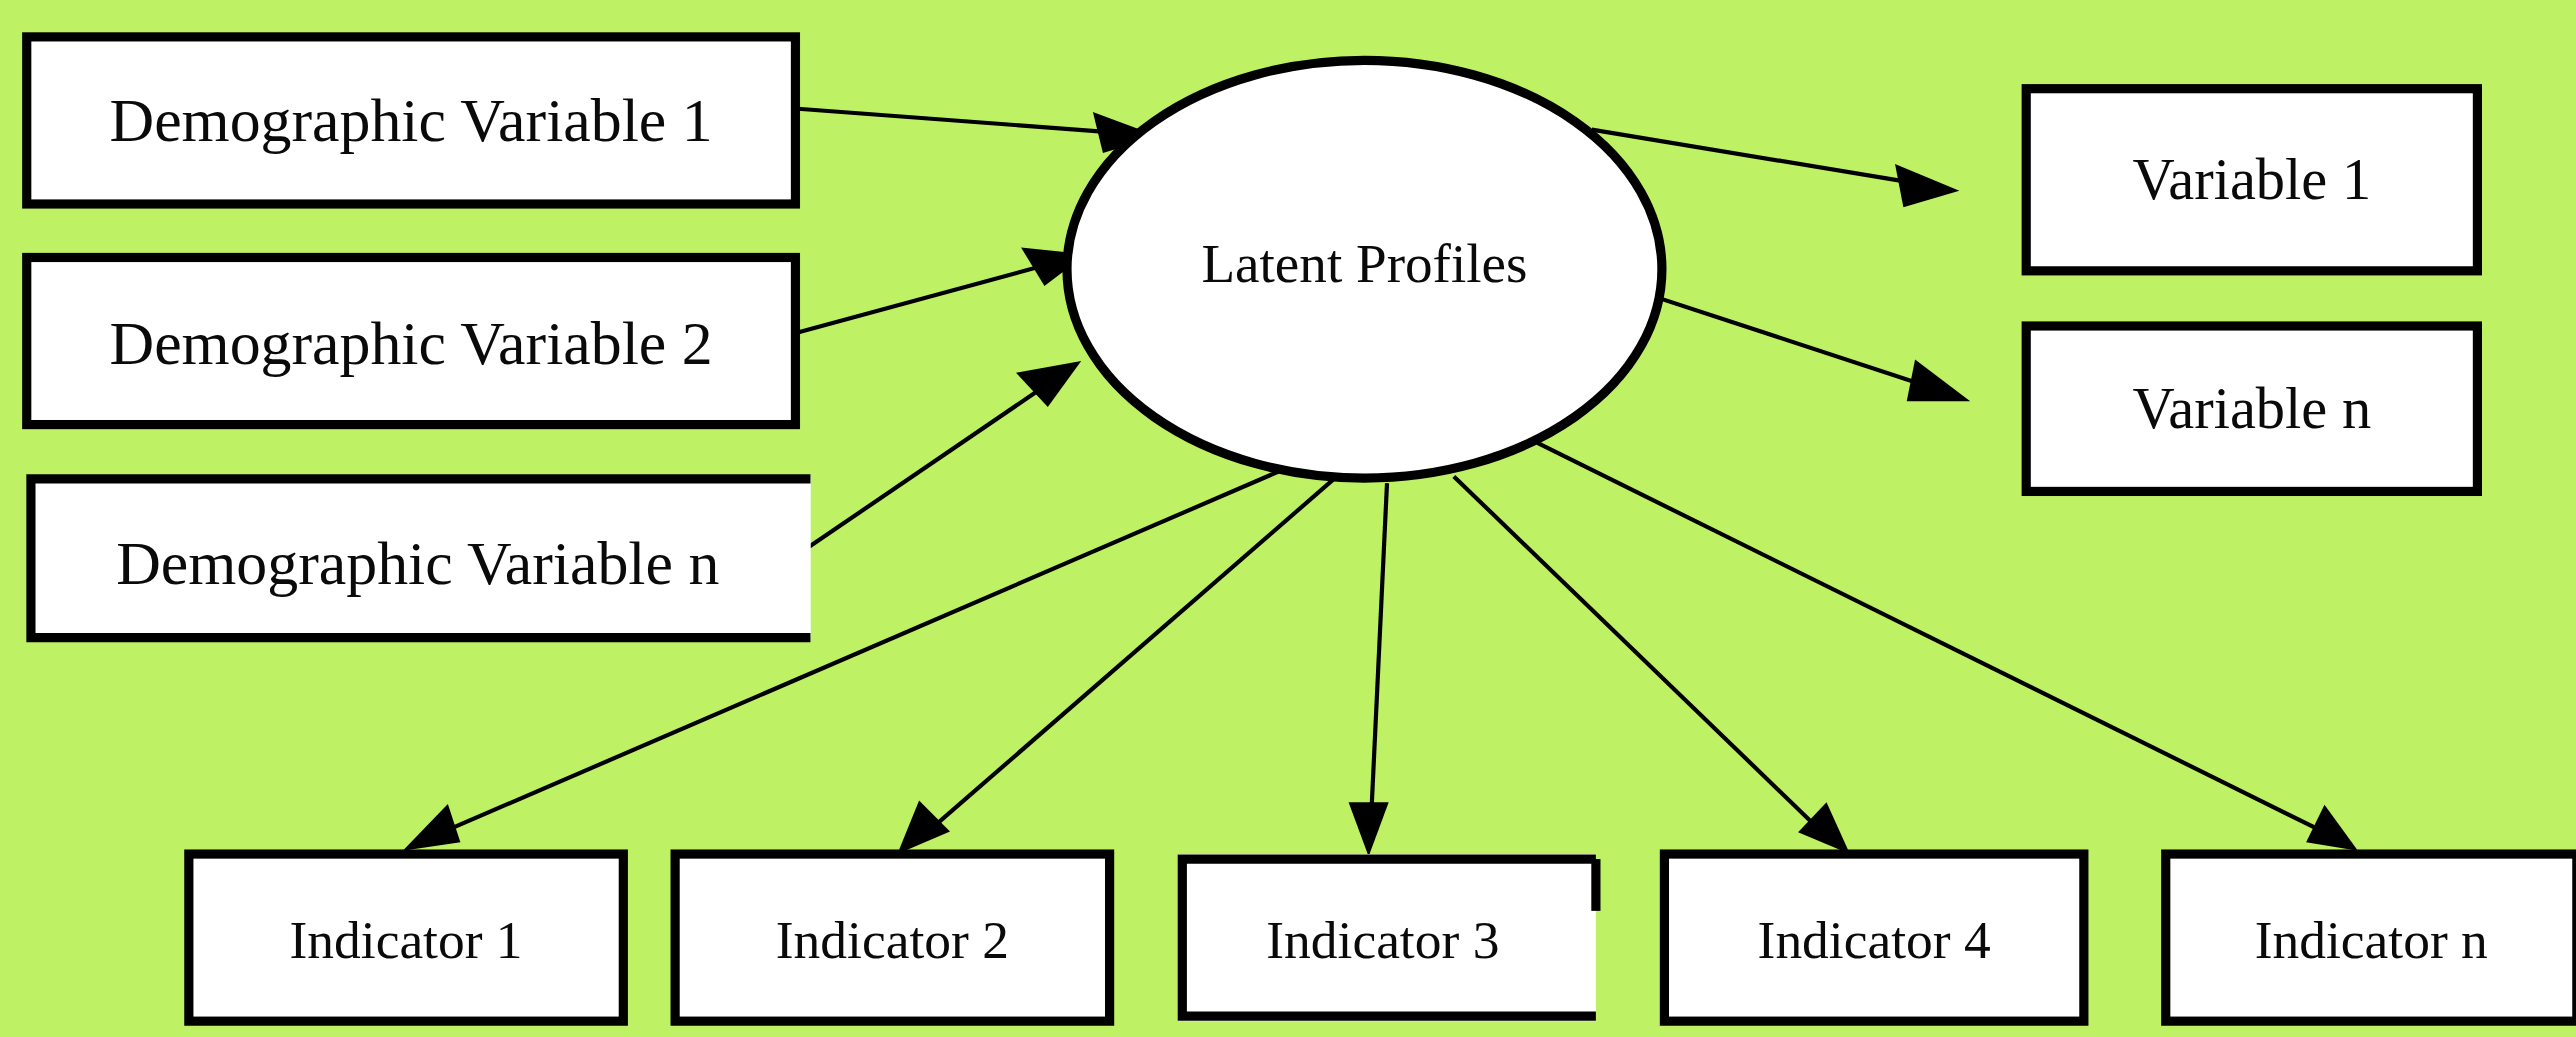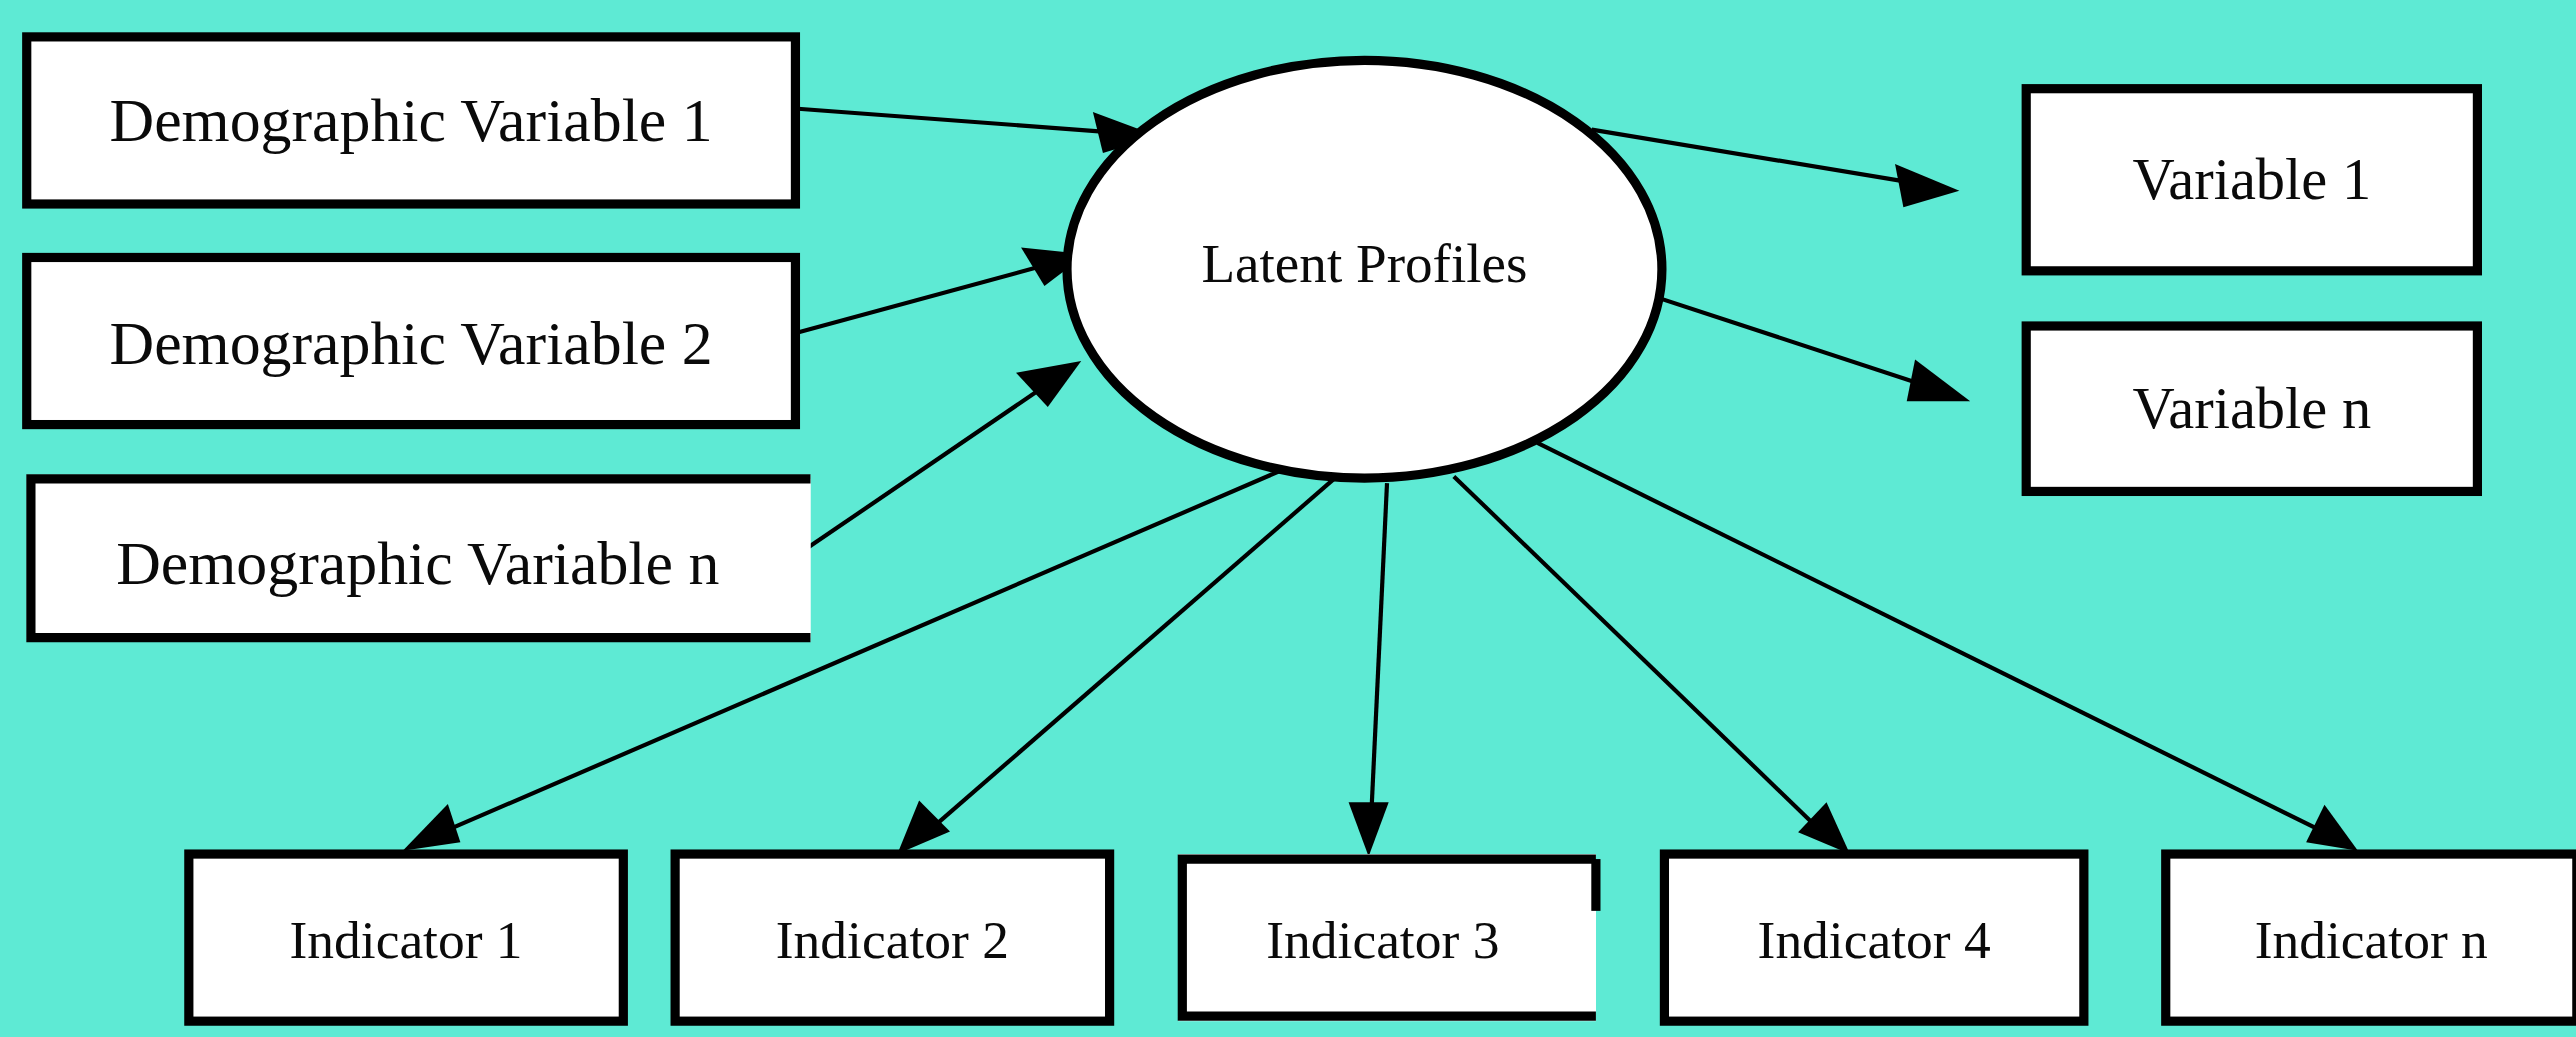--- a/index.html
+++ b/index.html
@@ -10,21 +10,21 @@
   body {
     width: 2576px;
     height: 1038px;
     font-family: "Liberation Serif", "DejaVu Serif", serif;
     overflow: hidden;
   }
   #diagram-root {
     position: relative;
     width: 2576px;
     height: 1038px;
-    background: #5eead4;
+    background: #bef264;
   }
   svg#diagram-svg {
     position: absolute;
     top: 0;
     left: 0;
     width: 2576px;
     height: 1038px;
     display: block;
   }
   .node-box {

